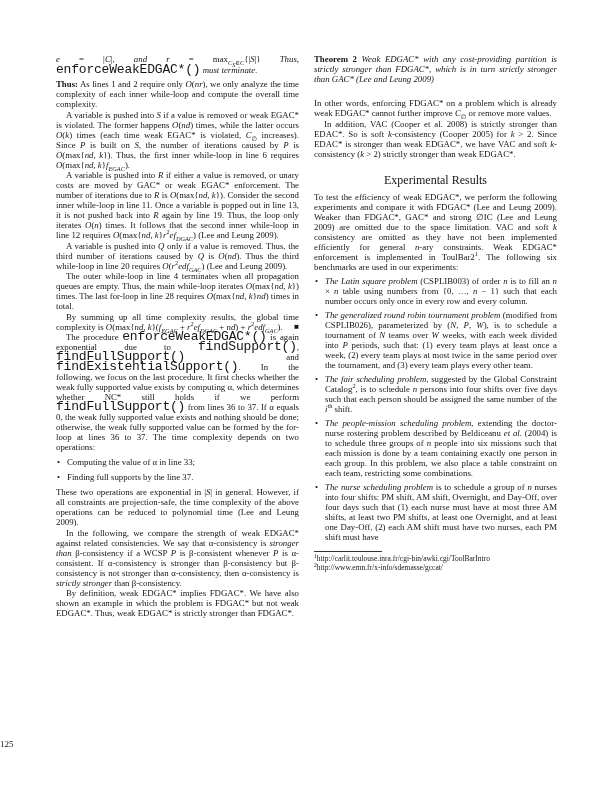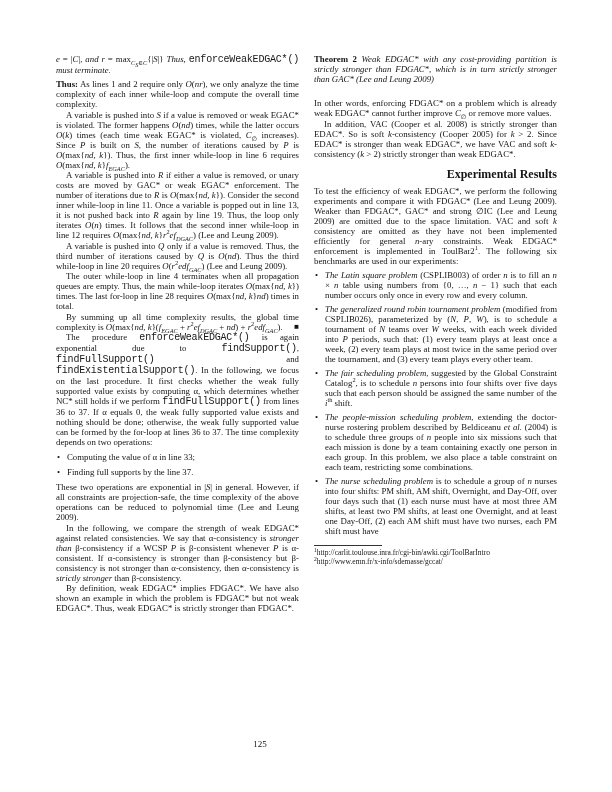--- a/index.html
+++ b/index.html
@@ -7,36 +7,36 @@
     position:relative; width:612px; height:792px; background:#ffffff;
     font-family:"Liberation Serif","DejaVu Serif",serif; color:#151515;
     overflow:hidden;
   }
   .cols { position:absolute; left:56px; top:54px; width:501px; display:flex; gap:15px; }
   .col { width:243px; text-align:justify; font-size:8.8px; line-height:10px; }
   .block { margin:0 0 0.5px 0; }
   .indent { text-indent:10px; }
   .proof { margin-top:4px; }
   .eq { }
-  .tt { font-family:"Liberation Mono","DejaVu Sans Mono",monospace; font-size:10px; letter-spacing:-0.2px; }
+  .tt { font-family:"Liberation Mono","DejaVu Sans Mono",monospace; font-size:13px; letter-spacing:-0.2px; }
   sup { font-size:6.3px; line-height:0; vertical-align:super; }
   sub { font-size:6.3px; line-height:0; vertical-align:sub; }
   .qed { float:right; font-size:8px; line-height:10px; }
   .bullet-item { position:relative; padding-left:11px; margin:4px 0; }
   .bullet-item .marker { position:absolute; left:1px; top:0; }
   .bullet-tight { margin:5px 0; }
   .theorem { margin:14px 0; }
   .section-heading {
-    text-align:right; font-weight:bold; font-size:12px; line-height:14px;
-    margin:8px 0 5px 0; text-indent:0;
+    text-align:center; font-weight:normal; font-size:12px; line-height:14px;
+    margin:14px 0 5px 0; text-indent:0;
   }
   .footnote-rule { width:68px; border-top:1px solid #333; margin-top:9px; margin-bottom:2px; }
   .footnote { font-size:7.5px; line-height:9.5px; text-align:left; margin:0; }
   .footnote sup { font-size:5.5px; }
-  .page-number { position:absolute; top:739px; left:0; width:520px; text-align:center; font-size:9px; }
+  .page-number { position:absolute; top:739px; left:0; width:520px; text-align:left; font-size:9px; }
   i { font-style:italic; }
   b { font-weight:bold; }
 </style>
 </head>
 <body>
 
 <div class="page">
   <div class="cols">
 
     <div class="col">

